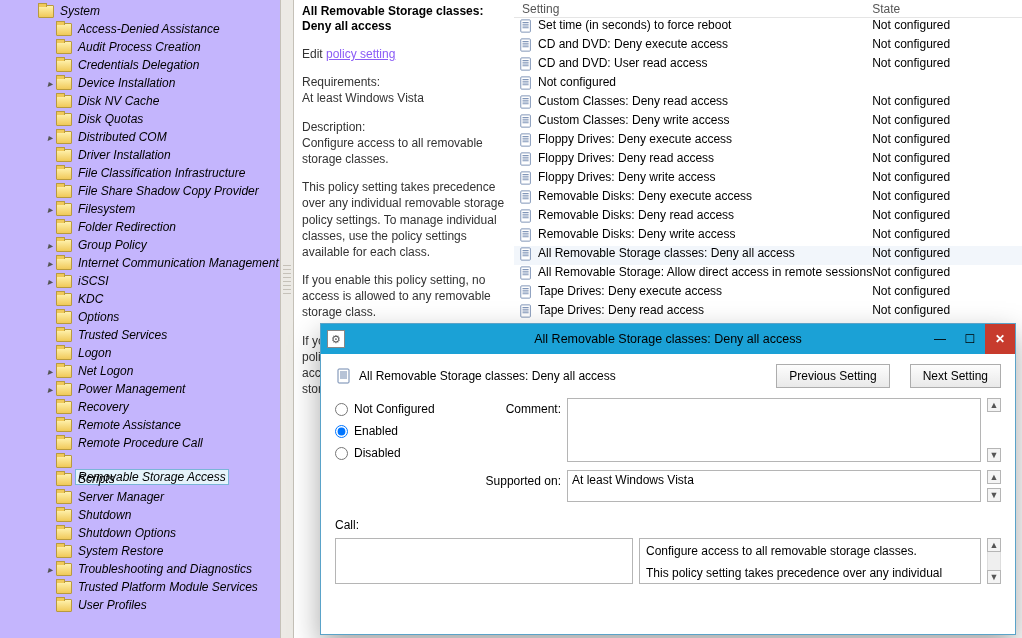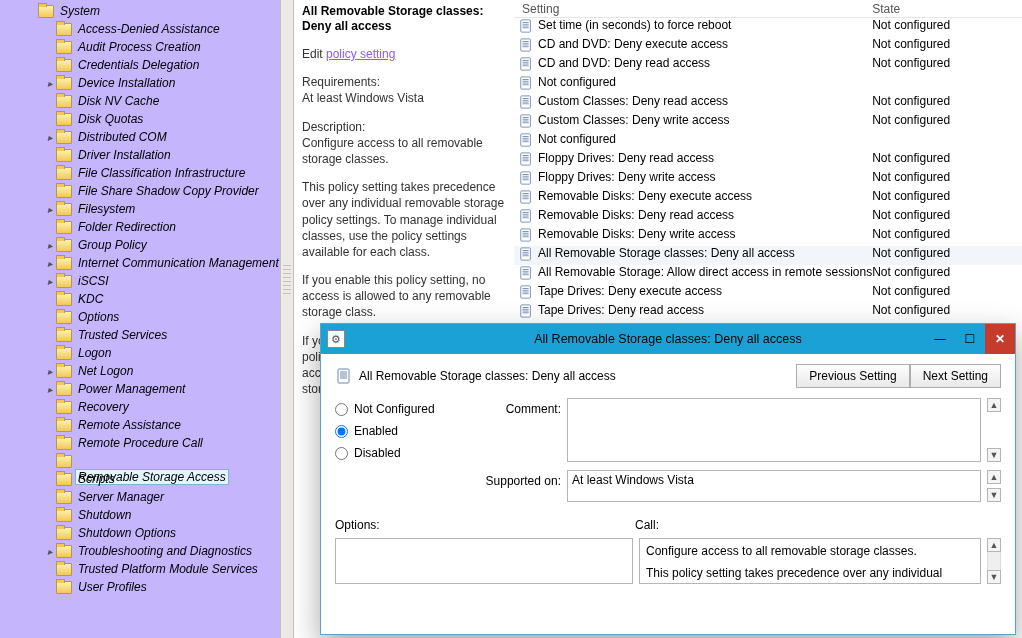--- a/index.html
+++ b/index.html
@@ -203,21 +203,21 @@
     margin-right: 6px;
     display: flex; align-items: center; justify-content: center;
   }
   .dlg-policy-icon svg { width: 16px; height: 16px; }
   .dlg-row1 .stretch { flex: 1; }
   .nav-btn {
     border: 1px solid #adadad;
     background: linear-gradient(#fdfdfd,#e9e9e9);
     padding: 4px 12px;
     font-size: 12px;
-    margin-left: 0;
+    margin-left: 20px;
     cursor: default;
   }
   .dlg-grid {
     display: grid;
     grid-template-columns: 130px 90px 1fr 14px;
     column-gap: 6px;
     row-gap: 6px;
     align-items: start;
   }
   .radio-col { grid-column: 1; }
@@ -485,20 +485,26 @@
           <span class="tree-label">Shutdown</span>
         </div>
         <div class="tree-item">
           <span class="indent2"></span>
           <span class="disclosure"></span>
           <span class="folder-icon"></span>
           <span class="tree-label">Shutdown Options</span>
         </div>
         <div class="tree-item">
           <span class="indent2"></span>
+          <span class="disclosure"></span>
+          <span class="folder-icon"></span>
+          <span class="tree-label">System Restore</span>
+        </div>
+        <div class="tree-item">
+          <span class="indent2"></span>
           <span class="disclosure">▸</span>
           <span class="folder-icon"></span>
           <span class="tree-label">Troubleshooting and Diagnostics</span>
         </div>
         <div class="tree-item">
           <span class="indent2"></span>
           <span class="disclosure"></span>
           <span class="folder-icon"></span>
           <span class="tree-label">Trusted Platform Module Services</span>
         </div>
@@ -566,21 +572,21 @@
         <div class="list-row">
           <span class="row-icon">
             <svg class="pf-icon" viewBox="0 0 16 16">
               <rect class="page" x="2" y="1" width="11" height="14" rx="1"></rect>
               <line x1="4" y1="4" x2="11" y2="4"></line>
               <line x1="4" y1="6" x2="11" y2="6"></line>
               <line x1="4" y1="8" x2="11" y2="8"></line>
               <line x1="4" y1="10" x2="11" y2="10"></line>
             </svg>
           </span>
-          <span class="cell-setting">CD and DVD: Deny read access</span>
+          <span class="cell-setting">CD and DVD: User read access</span>
           <span class="cell-state">Not configured</span>
         </div>
         <div class="list-row">
           <span class="row-icon">
             <svg class="pf-icon" viewBox="0 0 16 16">
               <rect class="page" x="2" y="1" width="11" height="14" rx="1"></rect>
               <line x1="4" y1="4" x2="11" y2="4"></line>
               <line x1="4" y1="6" x2="11" y2="6"></line>
               <line x1="4" y1="8" x2="11" y2="8"></line>
               <line x1="4" y1="10" x2="11" y2="10"></line>
@@ -617,20 +623,21 @@
         <div class="list-row">
           <span class="row-icon">
             <svg class="pf-icon" viewBox="0 0 16 16">
               <rect class="page" x="2" y="1" width="11" height="14" rx="1"></rect>
               <line x1="4" y1="4" x2="11" y2="4"></line>
               <line x1="4" y1="6" x2="11" y2="6"></line>
               <line x1="4" y1="8" x2="11" y2="8"></line>
               <line x1="4" y1="10" x2="11" y2="10"></line>
             </svg>
           </span>
+          <span class="cell-setting">Floppy Drives: Deny execute access</span>
           <span class="cell-state">Not configured</span>
         </div>
         <div class="list-row">
           <span class="row-icon">
             <svg class="pf-icon" viewBox="0 0 16 16">
               <rect class="page" x="2" y="1" width="11" height="14" rx="1"></rect>
               <line x1="4" y1="4" x2="11" y2="4"></line>
               <line x1="4" y1="6" x2="11" y2="6"></line>
               <line x1="4" y1="8" x2="11" y2="8"></line>
               <line x1="4" y1="10" x2="11" y2="10"></line>
@@ -812,21 +819,20 @@
       <div></div>
       <div class="label-right">Supported on:</div>
       <div class="supported-box">At least Windows Vista</div>
       <div class="scroll-stub" style="height:32px">
         <div class="sbtn">▲</div>
         <div class="sbtn">▼</div>
       </div>
     </div>
 
     <div class="dlg-lower-labels">
-      <span class="lbl-opt">Options:</span>
       <span>Call:</span>
     </div>
     <div class="dlg-lower-boxes">
       <div class="opt-box"></div>
       <div class="help-box">
         <div>Configure access to all removable storage classes.</div>
         <div style="height:6px"></div>
         <div>This policy setting takes precedence over any individual</div>
       </div>
       <div class="help-scroll">

